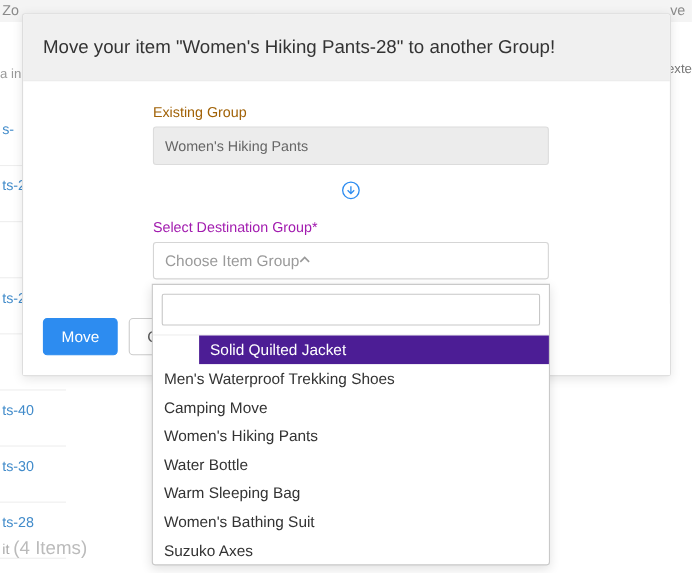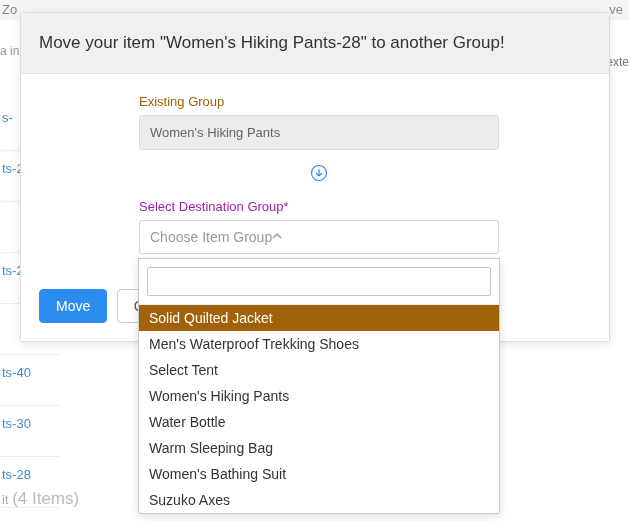--- a/index.html
+++ b/index.html
@@ -183,34 +183,35 @@
 .dropdown .opts {
   max-height: 300px;
 }
 .dropdown .opt {
   padding: 5px 10px;
   font-size: 14px;
   color: #333;
   cursor: pointer;
 }
 .dropdown .opt.sel {
-  background: #a16207;
+  background: #4c1d95;
   color: #fff;
+  margin-left: 42px;
 }
 </style>
 </head>
 <body>
 
 <div class="bg">
   <div class="topbar">
     <span style="position:absolute;left:2px;top:2px;">Zo</span>
     <span style="position:absolute;right:6px;top:2px;">ve</span>
   </div>
   <div class="right-edge">exte</div>
-  <span style="position:absolute;left:0;top:44px;color:#999;font-size:12px;">a in</span>
+  <span style="position:absolute;left:0;top:60px;color:#999;font-size:12px;">a in</span>
 
   <div class="sidebar" style="top:100px;">
     <div class="row">s-</div>
     <div class="row">ts-2</div>
     <div class="row"></div>
     <div class="row">ts-2</div>
     <div class="row"></div>
     <div class="row">ts-40</div>
     <div class="row">ts-30</div>
     <div class="row">ts-28</div>
@@ -261,20 +262,20 @@
   </div>
 </div>
 
 <div class="dropdown">
   <div class="search">
     <input type="text" value="" style="">
   </div>
   <div class="opts">
     <div class="opt sel">Solid Quilted Jacket</div>
     <div class="opt">Men's Waterproof Trekking Shoes</div>
-    <div class="opt">Select Tent</div>
+    <div class="opt">Camping Move</div>
     <div class="opt">Women's Hiking Pants</div>
     <div class="opt">Water Bottle</div>
     <div class="opt">Warm Sleeping Bag</div>
     <div class="opt">Women's Bathing Suit</div>
     <div class="opt">Suzuko Axes</div>
   </div>
 </div>
 
 </body></html>

